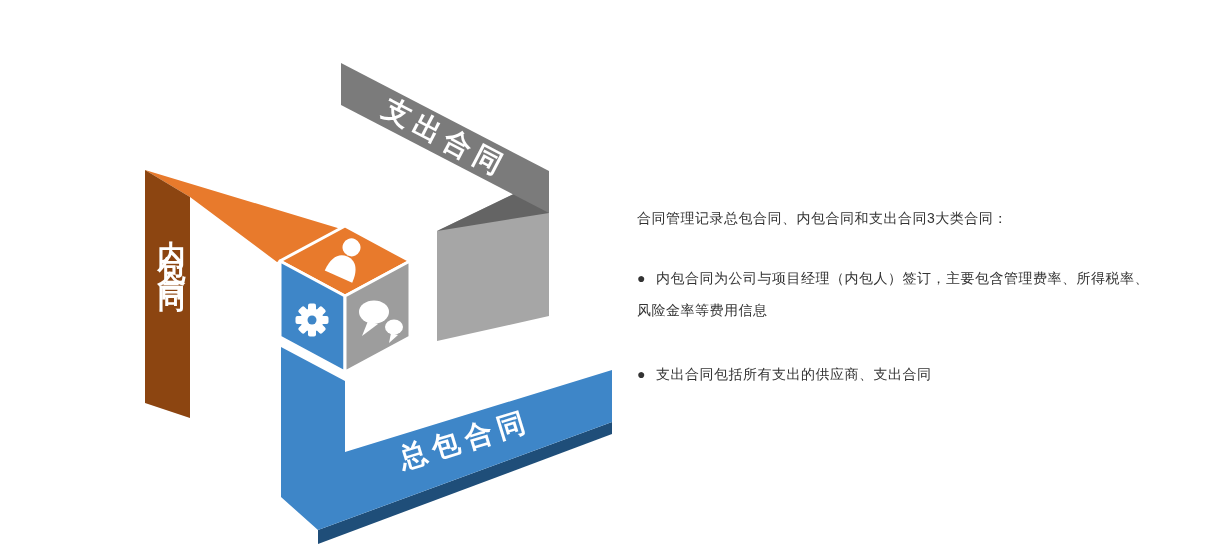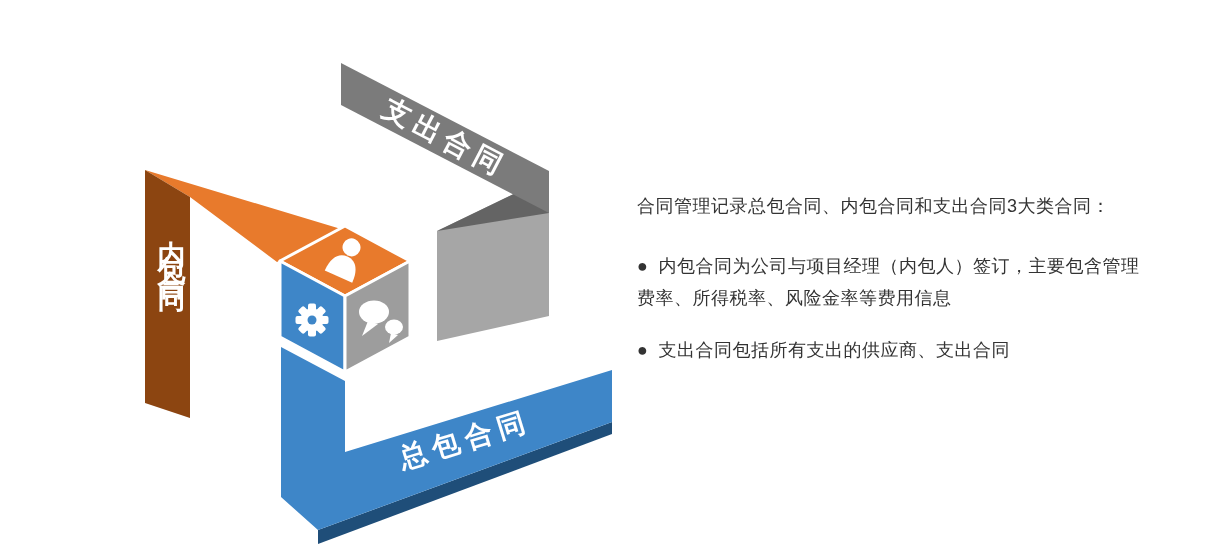--- a/index.html
+++ b/index.html
@@ -33,28 +33,28 @@
   }
   #label-general {
     left: 355px; top: 418px;
     width: 220px; height: 44px; line-height: 44px;
     text-align: center; letter-spacing: 6px;
     transform: rotate(-17deg);
   }
 
   #description {
     position: absolute;
-    left: 637px; top: 190px;
+    left: 637px; top: 202px;
     width: 516px;
     color: #333333;
-    font-size: 18px;
+    font-size: 14px;
     letter-spacing: 0.5px;
   }
   #description p { margin: 0 0 28px 0; line-height: 32px; }
-  #description p.wrap2 { margin-bottom: 20px; }
+  #description p.wrap2 { margin-bottom: 32px; }
   #description p:last-child { margin-bottom: 0; }
   .marker { margin-right: 10px; }
 </style>
 </head>
 <body>
 
 <svg id="diagram" width="620" height="552" viewBox="0 0 620 552" xmlns="http://www.w3.org/2000/svg">
 
   <polygon points="145,170 341,229 277,262 190,197" fill="#E87A2C"></polygon>
   <polygon points="145,170 190,197 190,418 145,403" fill="#8C4511"></polygon>

